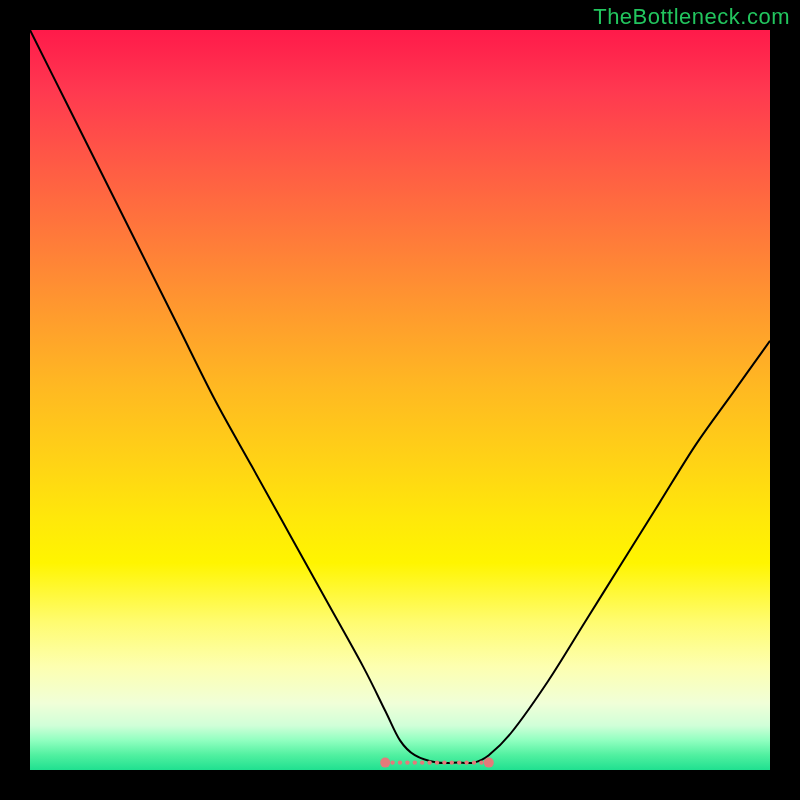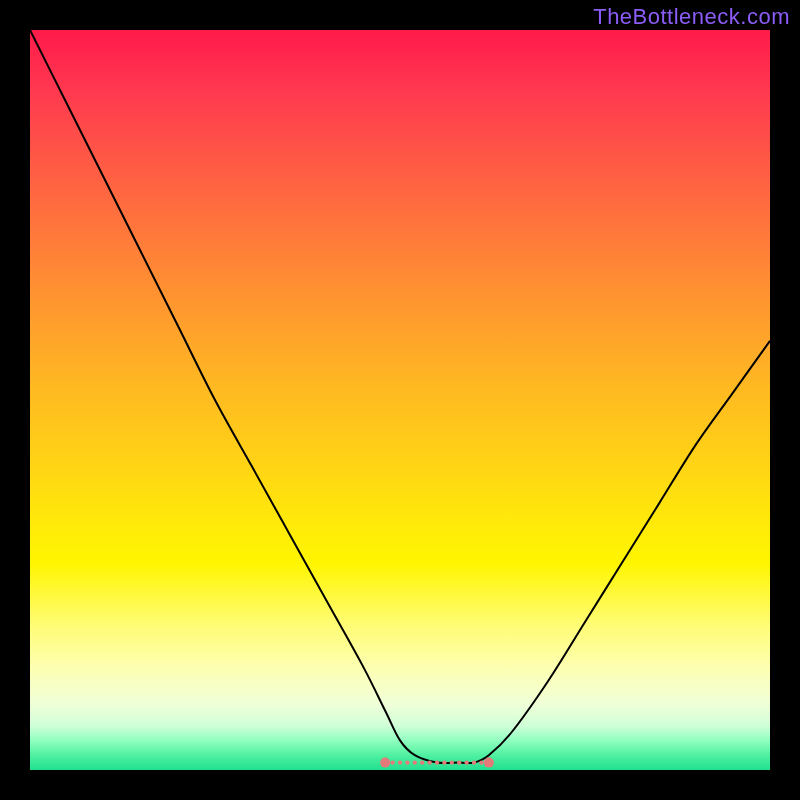--- a/index.html
+++ b/index.html
@@ -41,21 +41,21 @@
       #d0ffd8 94%,
       #90ffc0 96%,
       #50f0a0 98%,
       #20e090 100%
     );
   }
   .watermark {
     position: absolute;
     top: 4px;
     right: 10px;
-    color: #8b5cf6;
+    color: #22c55e;
     font-size: 22px;
     font-weight: 500;
     letter-spacing: 0.5px;
   }
   svg.curve {
     position: absolute;
     top: 30px;
     left: 30px;
     width: 740px;
     height: 740px;

